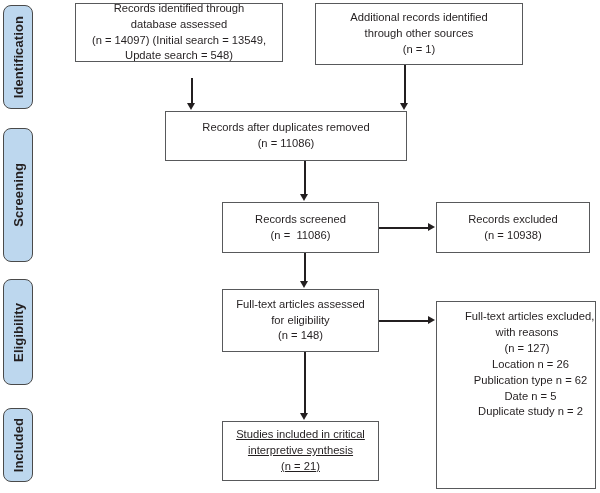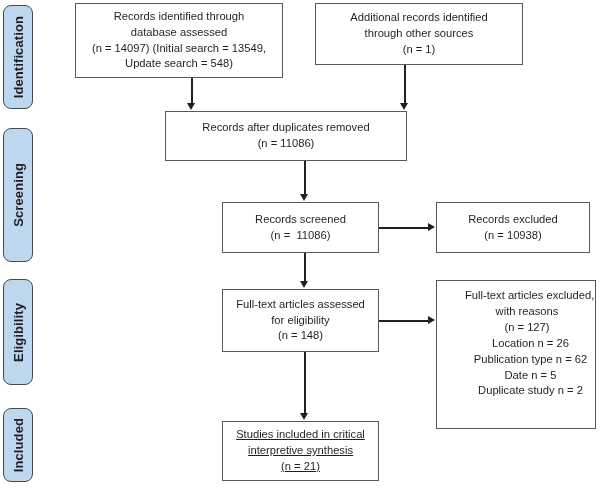--- a/index.html
+++ b/index.html
@@ -103,21 +103,21 @@
   <div class="stage-pill" style="top:128px;height:134px;">
     <span>Screening</span>
   </div>
   <div class="stage-pill" style="top:279px;height:106px;">
     <span>Eligibility</span>
   </div>
   <div class="stage-pill" style="top:408px;height:74px;">
     <span>Included</span>
   </div>
 
-  <div class="node" style="left:75px;top:3px;width:208px;height:75px;">
+  <div class="node" style="left:75px;top:3px;width:208px;height:59px;">
     <div class="ln">Records identified through</div>
     <div class="ln">database assessed</div>
     <div class="ln">(n = 14097) (Initial search = 13549,</div>
     <div class="ln">Update search = 548)</div>
   </div>
 
   <div class="node" style="left:315px;top:3px;width:208px;height:62px;">
     <div class="ln">Additional records identified</div>
     <div class="ln">through other sources</div>
     <div class="ln">(n = 1)</div>
@@ -155,21 +155,21 @@
 
   <div class="node" style="left:222px;top:289px;width:157px;height:63px;">
     <div class="ln">Full-text articles assessed</div>
     <div class="ln">for eligibility</div>
     <div class="ln">(n = 148)</div>
   </div>
 
   <div class="hline" style="left:379px;top:320px;width:50px;"></div>
   <div class="arrow-right" style="left:428px;top:316px;"></div>
 
-  <div class="node left-body" style="left:436px;top:280px;width:160px;height:149px;padding-left:28px;">
+  <div class="node left-body" style="left:436px;top:301px;width:160px;height:188px;padding-left:28px;">
     <div class="ln head">Full-text articles excluded,</div>
     <div class="ln head">with reasons</div>
     <div class="ln head">(n = 127)</div>
     <div class="ln reason">Location n = 26</div>
     <div class="ln reason">Publication type n = 62</div>
     <div class="ln reason">Date n = 5</div>
     <div class="ln reason">Duplicate study n = 2</div>
   </div>
 
   <div class="vline" style="left:304px;top:352px;height:62px;"></div>

